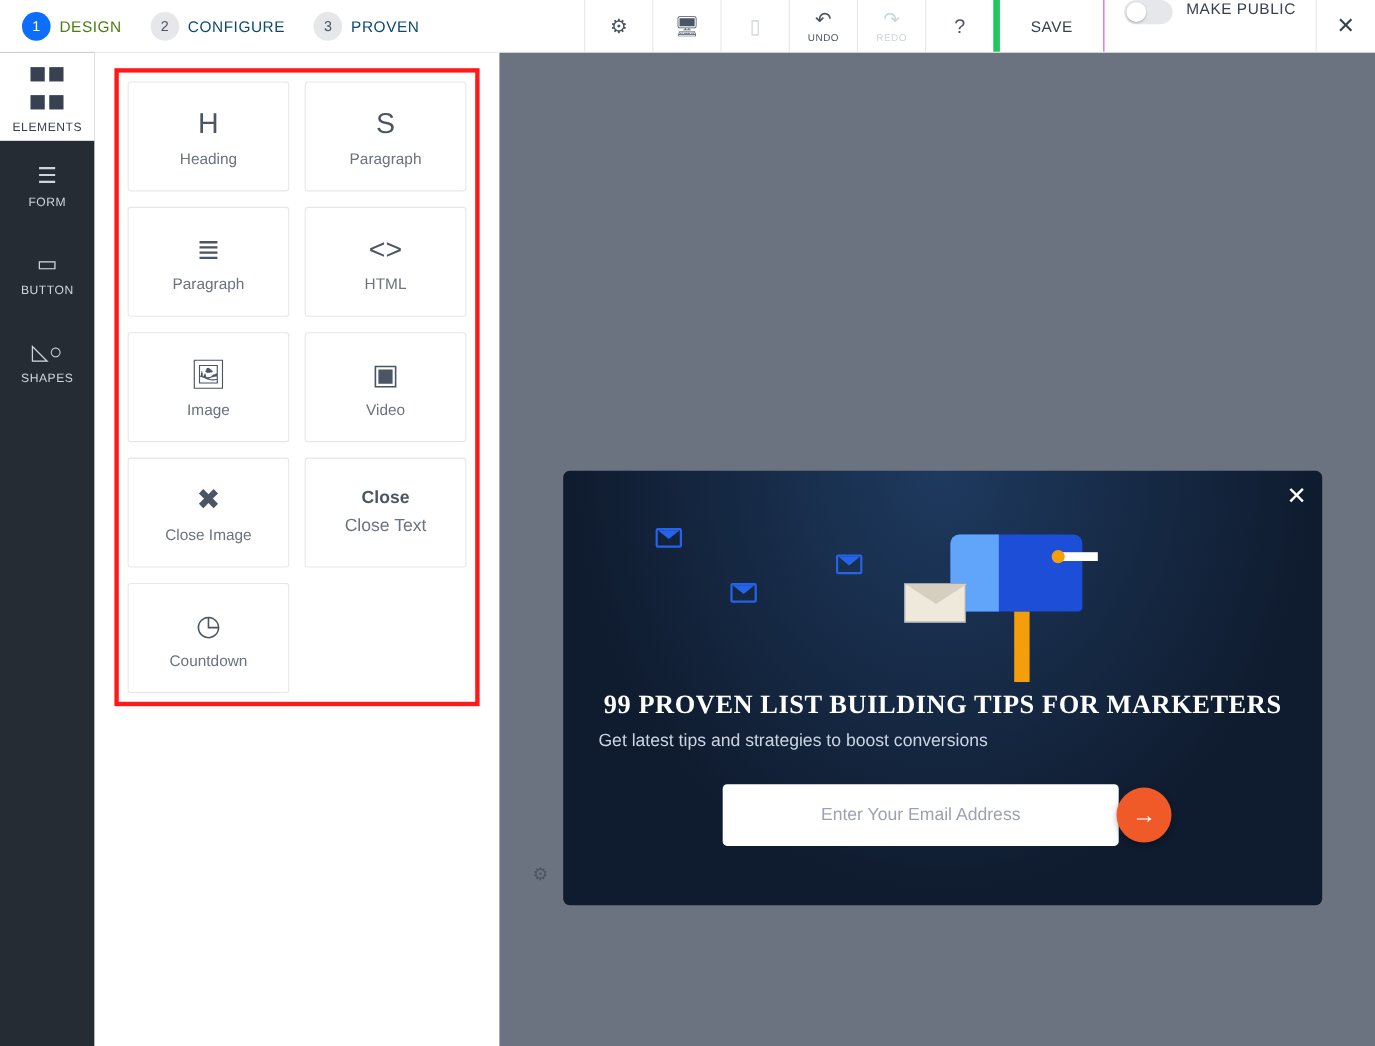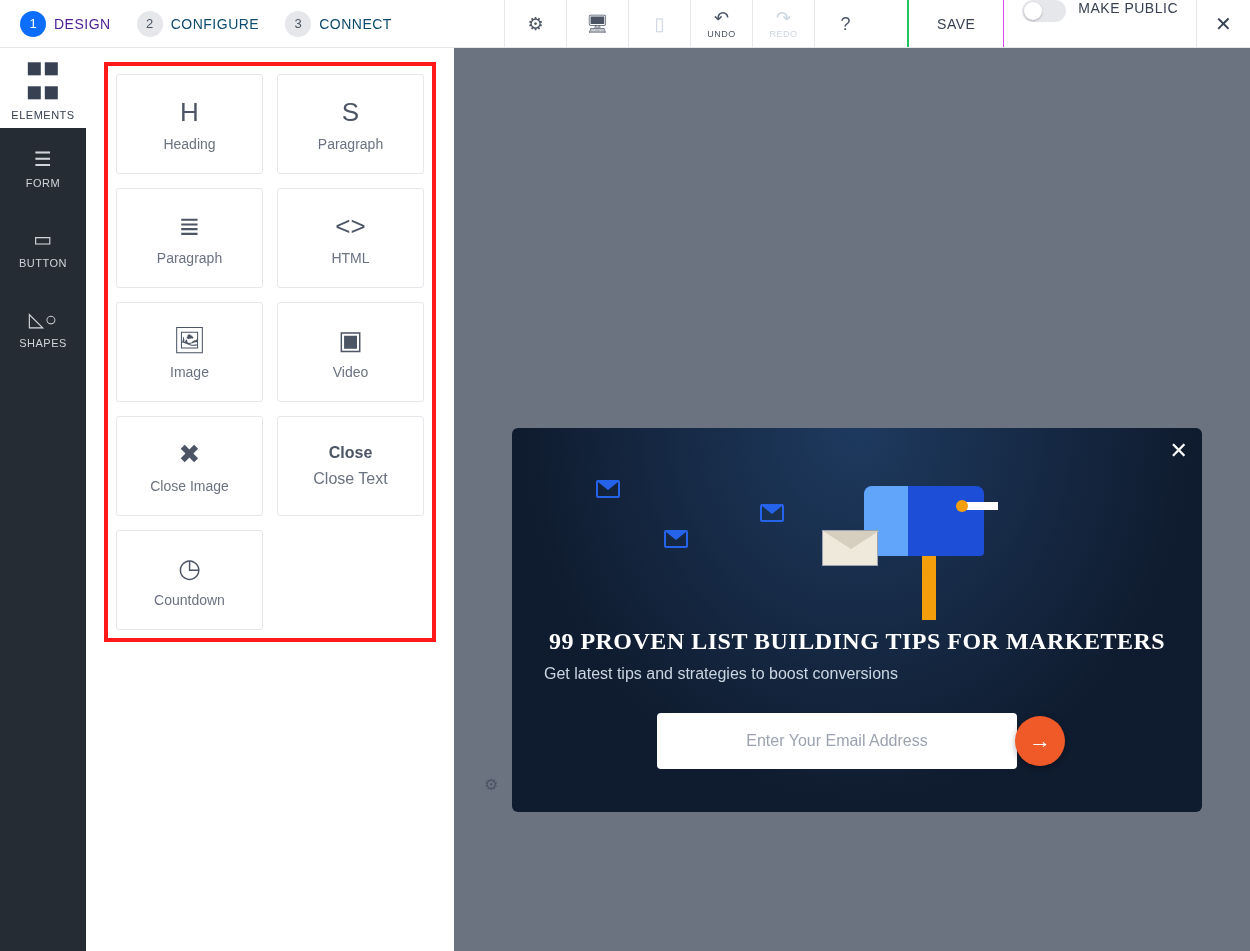--- a/index.html
+++ b/index.html
@@ -5,28 +5,28 @@
   * { box-sizing: border-box; margin: 0; padding: 0; font-family: -apple-system, "Segoe UI", Arial, sans-serif; }
   body { width: 1250px; height: 951px; overflow: hidden; background: #fff; }
 
   
   .topbar { height: 48px; display: flex; align-items: stretch; border-bottom: 1px solid #e5e7eb; }
   .steps { display: flex; align-items: center; gap: 26px; padding: 0 20px; }
   .step { display: flex; align-items: center; gap: 8px; cursor: pointer; }
   .step-num { width: 26px; height: 26px; border-radius: 50%; background: #e5e7eb; color: #4b5563; display: flex; align-items: center; justify-content: center; font-size: 13px; font-weight: 500; }
   .step.active .step-num { background: #0d6efd; color: #fff; }
   .step-label { font-size: 14px; letter-spacing: .5px; color: #0c4a6e; font-weight: 500; }
-  .step.active .step-label { color: #4c1d95; }
+  .step.active .step-label { color: #4d7c0f; }
 
   .tool-group { display: flex; align-items: stretch; margin-left: auto; }
   .tool-btn { width: 62px; display: flex; flex-direction: column; align-items: center; justify-content: center; border-left: 1px solid #e5e7eb; color: #4b5563; cursor: pointer; gap: 2px; }
   .tool-btn.disabled { color: #cbd5e1; }
   .tool-btn .ico { font-size: 18px; line-height: 1; }
   .tool-btn .sub { font-size: 9px; letter-spacing: .5px; }
-  .save-btn { padding: 0 28px; display: flex; align-items: center; border-left: 2px solid #22c55e; font-size: 14px; letter-spacing: .5px; color: #374151; cursor: pointer; font-weight: 500; margin-left: 31px;}
+  .save-btn { padding: 0 28px; display: flex; align-items: center; border-left: 6px solid #22c55e; font-size: 14px; letter-spacing: .5px; color: #374151; cursor: pointer; font-weight: 500;}
   .publish { display: flex; align-items: flex-start; gap: 12px; padding: 0 18px; border-left: 1px solid #d946ef; }
   .toggle { width: 44px; height: 22px; border-radius: 11px; background: #e5e7eb; position: relative; cursor: pointer; }
   .toggle-knob { position: absolute; left: 2px; top: 2px; width: 18px; height: 18px; border-radius: 50%; background: #fff; box-shadow: 0 1px 2px rgba(0,0,0,.25); }
   .publish-label { font-size: 14px; letter-spacing: .5px; color: #374151; font-weight: 500; }
   .close-btn { width: 54px; display: flex; align-items: center; justify-content: center; border-left: 1px solid #e5e7eb; color: #374151; font-size: 20px; cursor: pointer; }
 
   
   .workspace { display: flex; height: calc(951px - 48px); }
 
   .sidebar { width: 86px; background: #262c33; display: flex; flex-direction: column; }
@@ -57,42 +57,42 @@
   .mb-body{ position:absolute; left:20px; top:12px; width:120px; height:70px; background:#1d4ed8; border-radius:8px 8px 4px 4px; }
   .mb-door{ position:absolute; left:20px; top:12px; width:44px; height:70px; background:#60a5fa; border-radius:8px 0 0 4px; }
   .mb-flag{ position:absolute; left:120px; top:28px; width:34px; height:8px; background:#fff;}
   .mb-flag::before{content:"";position:absolute;left:-8px;top:-2px;width:12px;height:12px;border-radius:50%;background:#f59e0b;}
   .mb-post{ position:absolute; left:78px; top:82px; width:14px; height:64px; background:#f59e0b;}
   .mb-letter{ position:absolute; left:-22px; top:56px; width:56px; height:36px; background:#efe9dc; border:1px solid #9ca3af;}
   .mb-letter::after{content:"";position:absolute;left:0;top:0;border-left:28px solid transparent;border-right:28px solid transparent;border-top:18px solid #d6cfc0;}
 
   .popup h1 { font-size: 24px; font-weight: 700; text-align: center; letter-spacing: .5px; margin-top: 6px; font-family: Georgia, 'Times New Roman', serif;}
   .popup p.sub { text-align: left; font-size: 16px; color: #cbd5e1; margin-top: 10px; }
-  .email-row { margin: 30px auto 1px auto; width: 400px; height: 56px; position: relative; }
+  .email-row { margin: 30px auto 12px auto; width: 400px; height: 56px; position: relative; }
   .email-input { width: 360px; height: 56px; border: none; border-radius: 4px; padding: 0 20px; font-size: 16px; color:#374151; }
   .email-input::placeholder { color:#9ca3af; text-align:center; }
   .submit-btn { position:absolute; right:-8px; top:3px; width:50px; height:50px; border-radius:50%; background:#f05a28; display:flex; align-items:center; justify-content:center; color:#fff; font-size:22px; cursor:pointer; box-shadow:0 2px 6px rgba(0,0,0,.3);}
   .popup-gear { position:absolute; left:-28px; bottom:18px; color:#4b5563; font-size:16px; cursor:pointer;}
 </style>
 </head>
 <body>
 
 <div class="topbar">
   <div class="steps">
     <div class="step active">
       <div class="step-num">1</div>
       <div class="step-label">DESIGN</div>
     </div>
     <div class="step">
       <div class="step-num">2</div>
       <div class="step-label">CONFIGURE</div>
     </div>
     <div class="step">
       <div class="step-num">3</div>
-      <div class="step-label">CONNECT</div>
+      <div class="step-label">PROVEN</div>
     </div>
   </div>
 
   <div class="tool-group">
     <div class="tool-btn">
       <span class="ico">⚙</span>
     </div>
     <div class="tool-btn">
       <span class="ico">🖥</span>
     </div>

